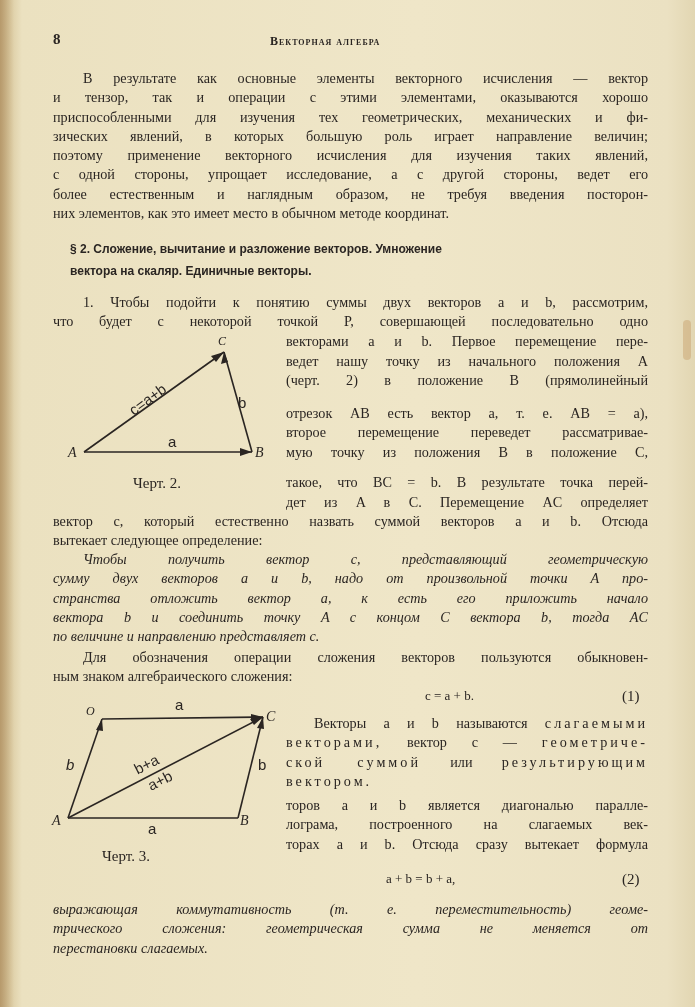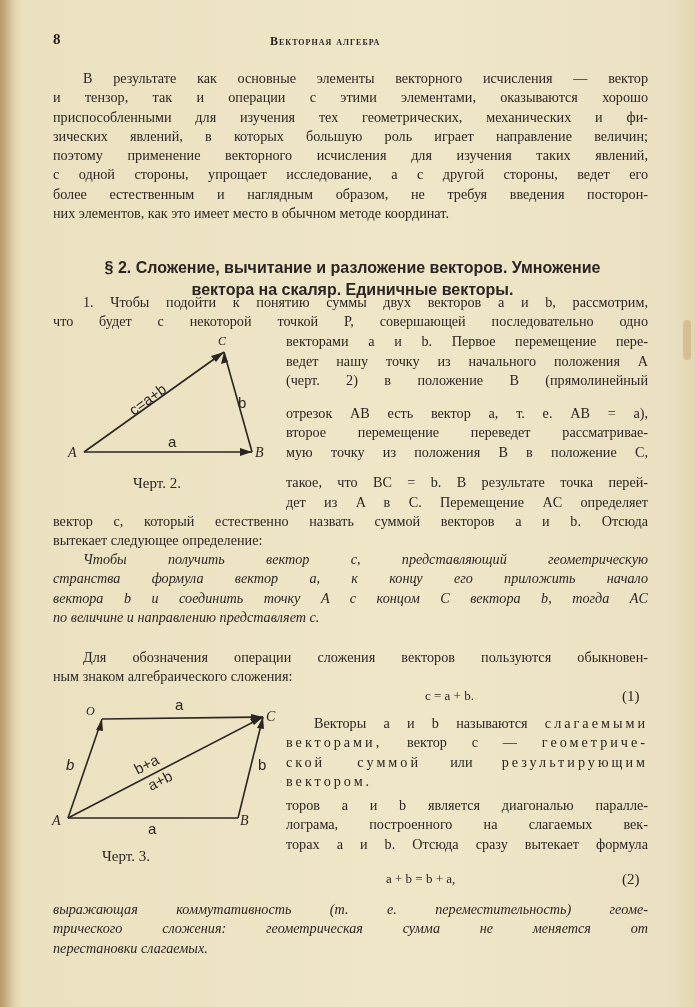--- a/index.html
+++ b/index.html
@@ -33,21 +33,21 @@
   .para {
     position: absolute; font-size: 14.2px; line-height: 19.3px; text-align: justify;
     text-align-last: justify;
   }
   .para .line { display: block; text-align: justify; text-align-last: justify; white-space: nowrap; }
   .para .last { text-align-last: left; }
   .it { font-style: italic; }
   .section-title {
     position: absolute; left: 70px; top: 238px; width: 565px;
     font-family: "Liberation Sans", "DejaVu Sans", sans-serif;
-    font-size: 16px; font-weight: bold; line-height: 22px; text-align: center; margin-top: 19px;
+    font-size: 12px; font-weight: bold; line-height: 22px; 
   }
   .eq {
     position: absolute; font-size: 13px;
   }
   .eq-num { position: absolute; font-size: 15px; }
   .caption { position: absolute; font-size: 15px; }
   .figure { position: absolute; }
   .spaced { letter-spacing: 3px; }
 </style>
 </head>
@@ -120,21 +120,22 @@
     <div class="caption" style="left:73px; top:145px;">Черт. 2.</div>
   </div>
 
   <div class="para" style="left:53px; top:512px; width:595px;">
     <span class="line">вектор c, который естественно назвать суммой векторов a и b. Отсюда</span>
     <span class="line last">вытекает следующее определение:</span>
   </div>
 
   <div class="para it" style="left:53px; top:550px; width:595px;">
     <span class="line" style="padding-left:30px;">Чтобы получить вектор c, представляющий геометрическую</span>
-    <span class="line">странства формула вектор a, к концу его приложить начало</span>
+    <span class="line">сумму двух векторов a и b, надо от произвольной точки A про-</span>
+    <span class="line">странства отложить вектор a, к есть его приложить начало</span>
     <span class="line" style="margin-top:0;">вектора b и соединить точку A с концом C вектора b, тогда AC</span>
     <span class="line last">по величине и направлению представляет c.</span>
   </div>
 
   <div class="para" style="left:53px; top:648px; width:595px;">
     <span class="line" style="padding-left:30px;">Для обозначения операции сложения векторов пользуются обыкновен-</span>
     <span class="line last">ным знаком алгебраического сложения:</span>
   </div>
 
   <div class="eq" style="left:425px; top:688px;">c = a + b.</div>

